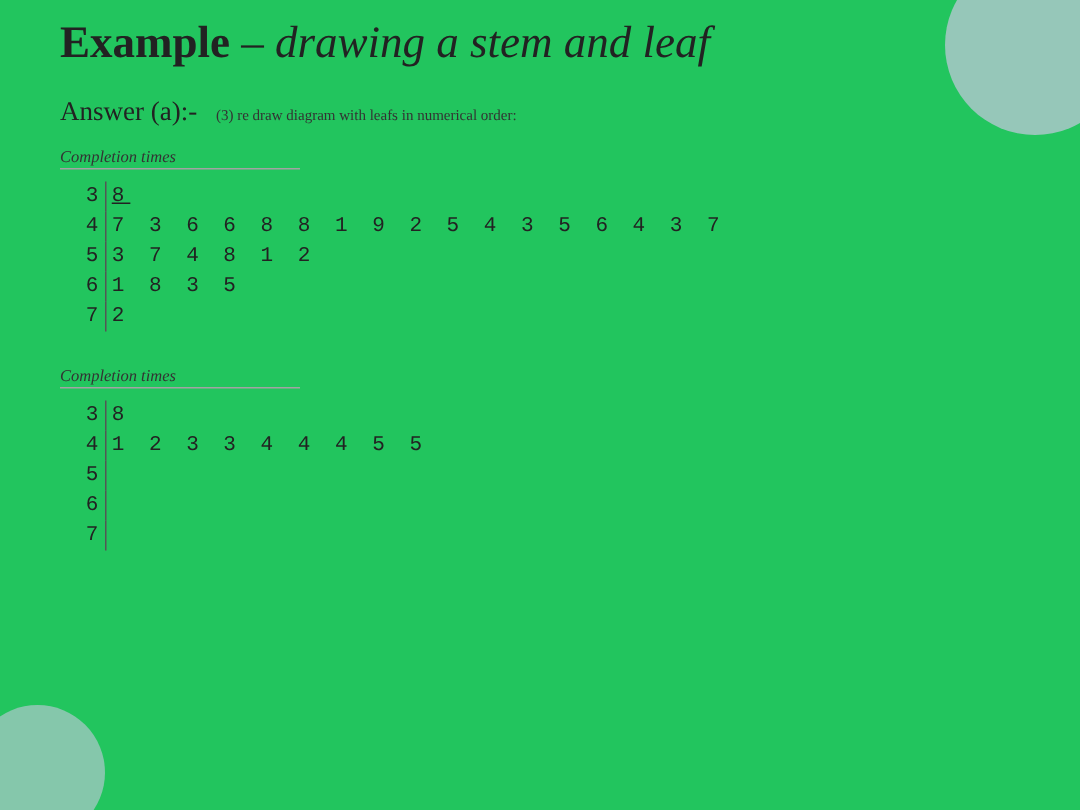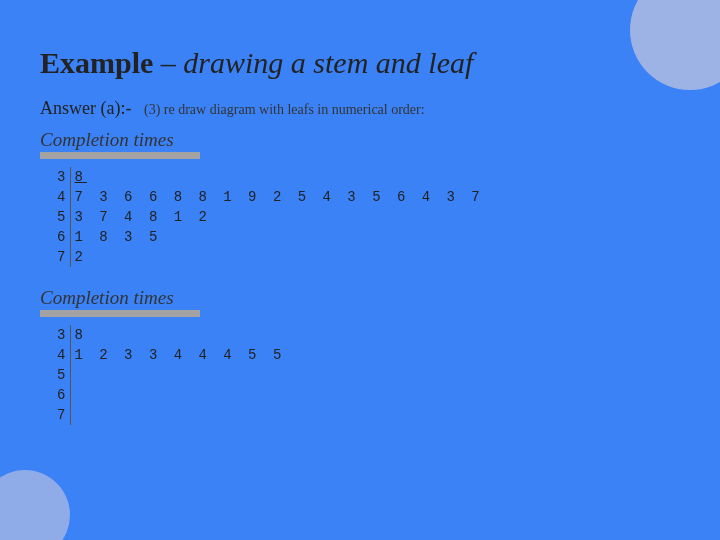--- a/index.html
+++ b/index.html
@@ -9,23 +9,23 @@
       height: 540px;
       background: #e8e8f0;
       font-family: Georgia, 'Times New Roman', serif;
       position: relative;
       overflow: hidden;
     }
 
     .slide {
       width: 720px;
       height: 540px;
-      background: #3b82f6;
+      background: #22c55e;
       position: relative;
-      padding: 46px 40px;
+      padding: 12px 40px;
     }
 
     
     .circle-top-right {
       position: absolute;
       top: -30px;
       right: -30px;
       width: 120px;
       height: 120px;
       background: #c8c8e0;
@@ -57,35 +57,35 @@
       font-weight: bold;
     }
 
     .answer-label {
       font-size: 18px;
       color: #222;
       margin-bottom: 10px;
     }
 
     .answer-label .instruction {
-      font-size: 14px;
+      font-size: 10px;
       color: #333;
       margin-left: 8px;
     }
 
     .section {
       margin-bottom: 20px;
     }
 
     .section-title {
-      font-size: 19px;
+      font-size: 11px;
       color: #333;
       margin-bottom: 4px;
       font-style: italic;
-      border-bottom: 7px solid #a3a3a3;
+      border-bottom: 1px solid #a3a3a3;
       display: inline-block;
       padding-bottom: 1px;
       min-width: 160px;
     }
 
     .stem-leaf-table {
       border-collapse: collapse;
       margin-top: 4px;
       font-size: 14px;
       font-family: 'Courier New', Courier, monospace;

